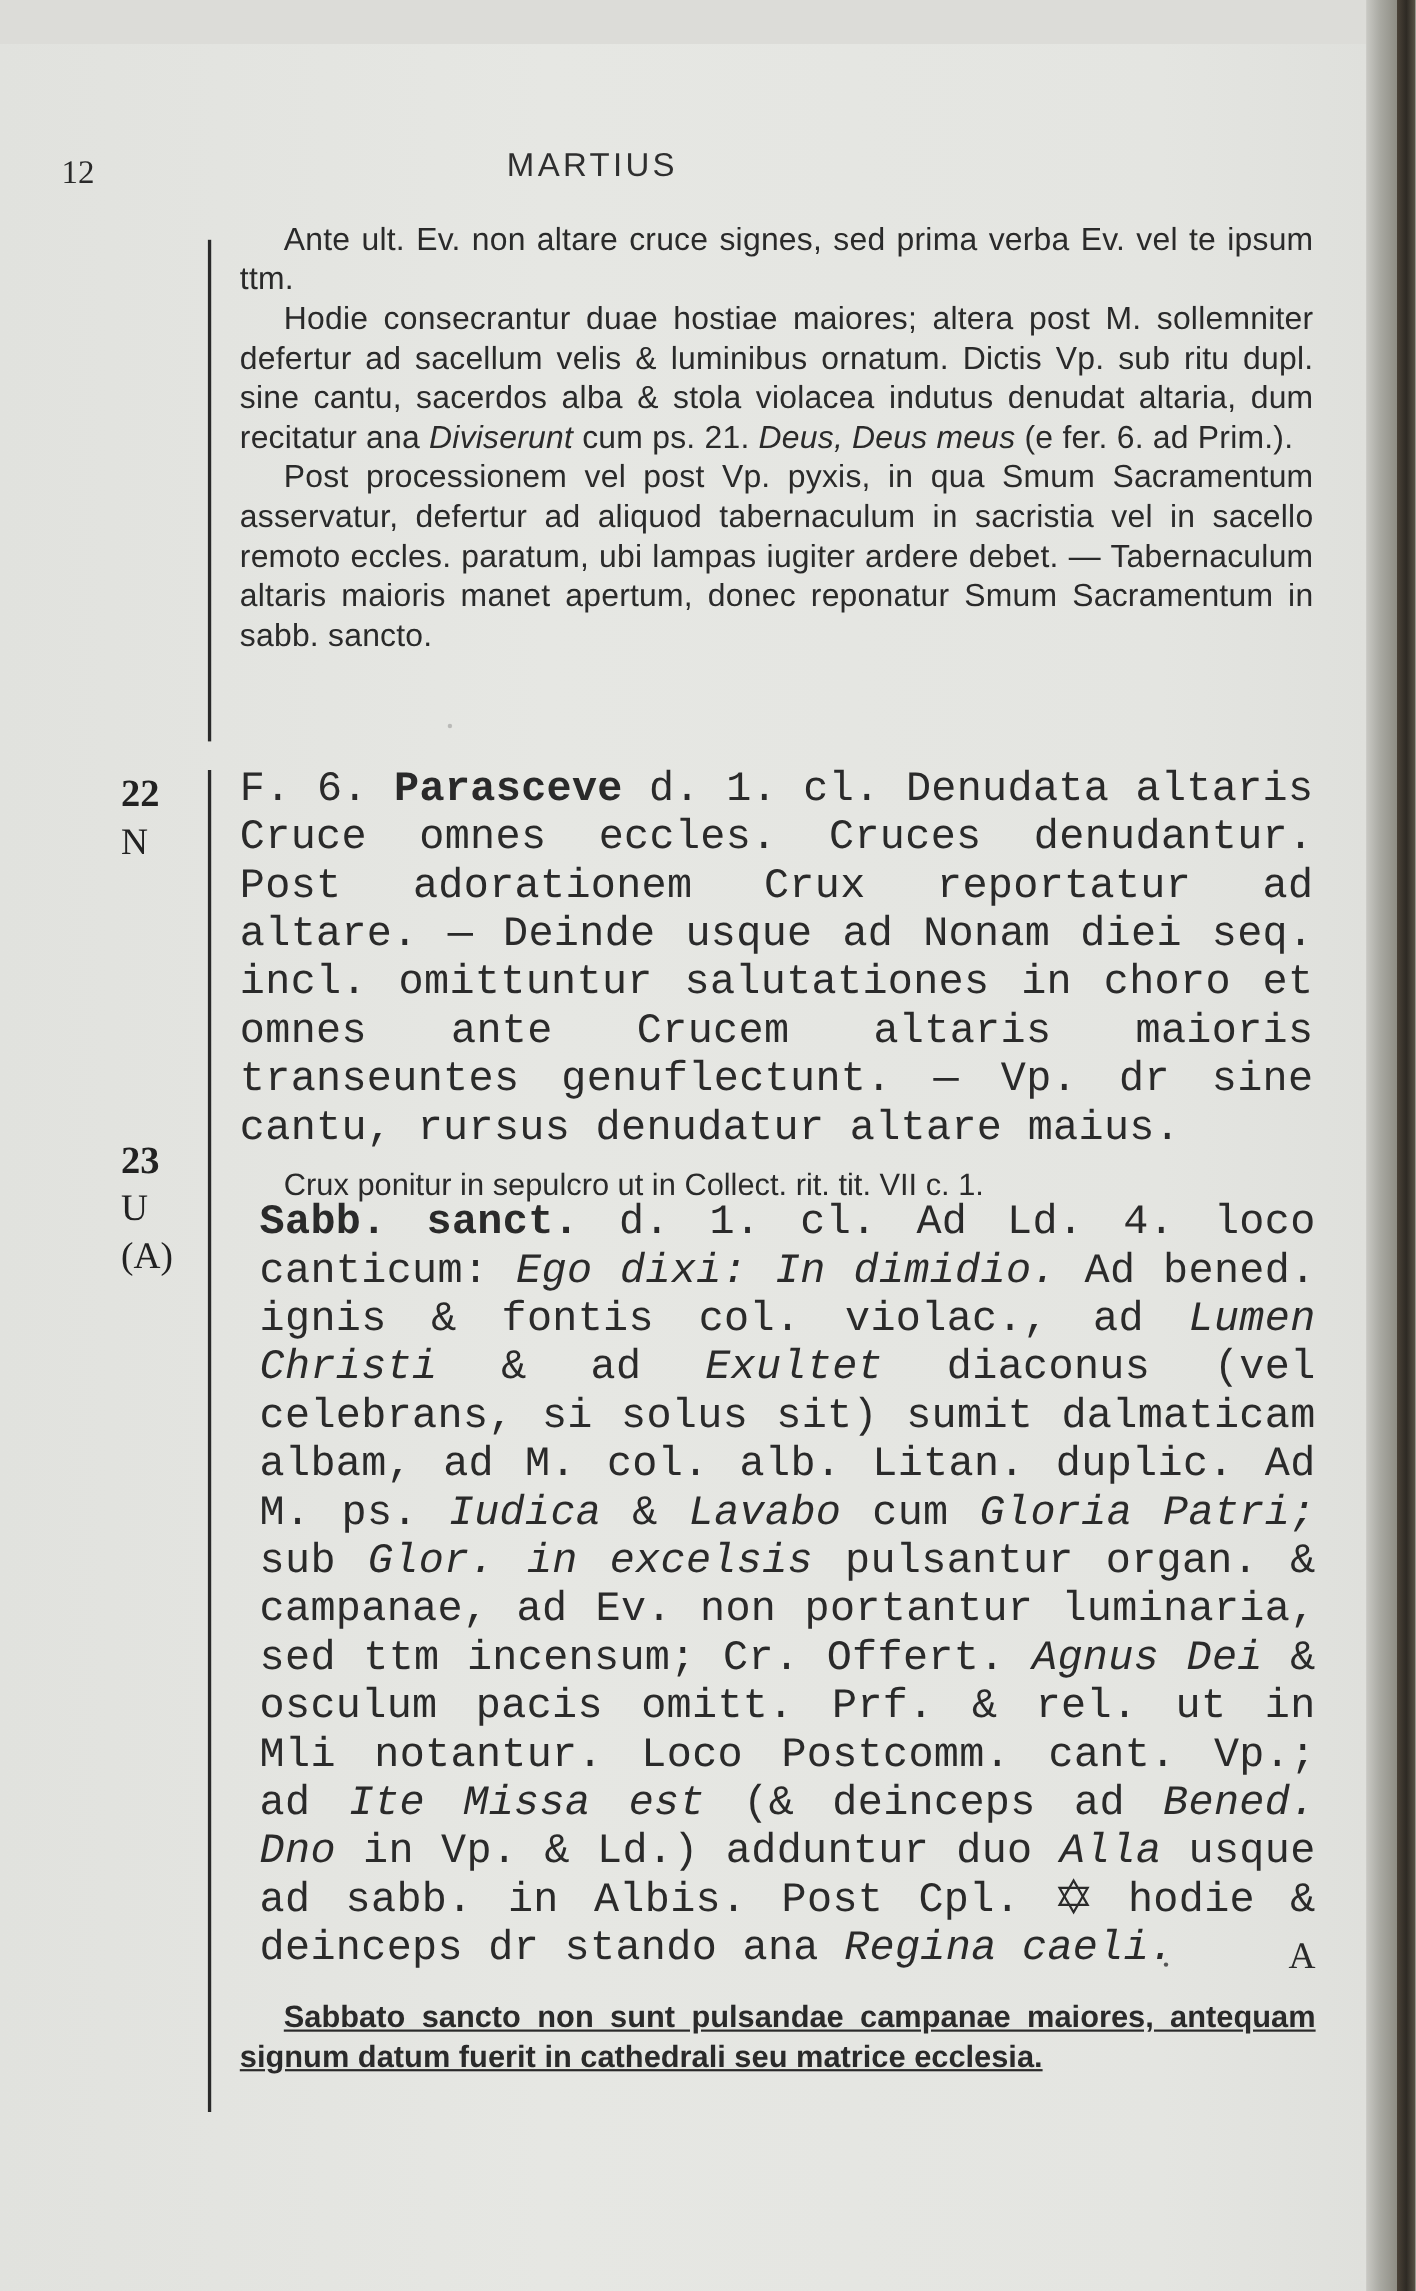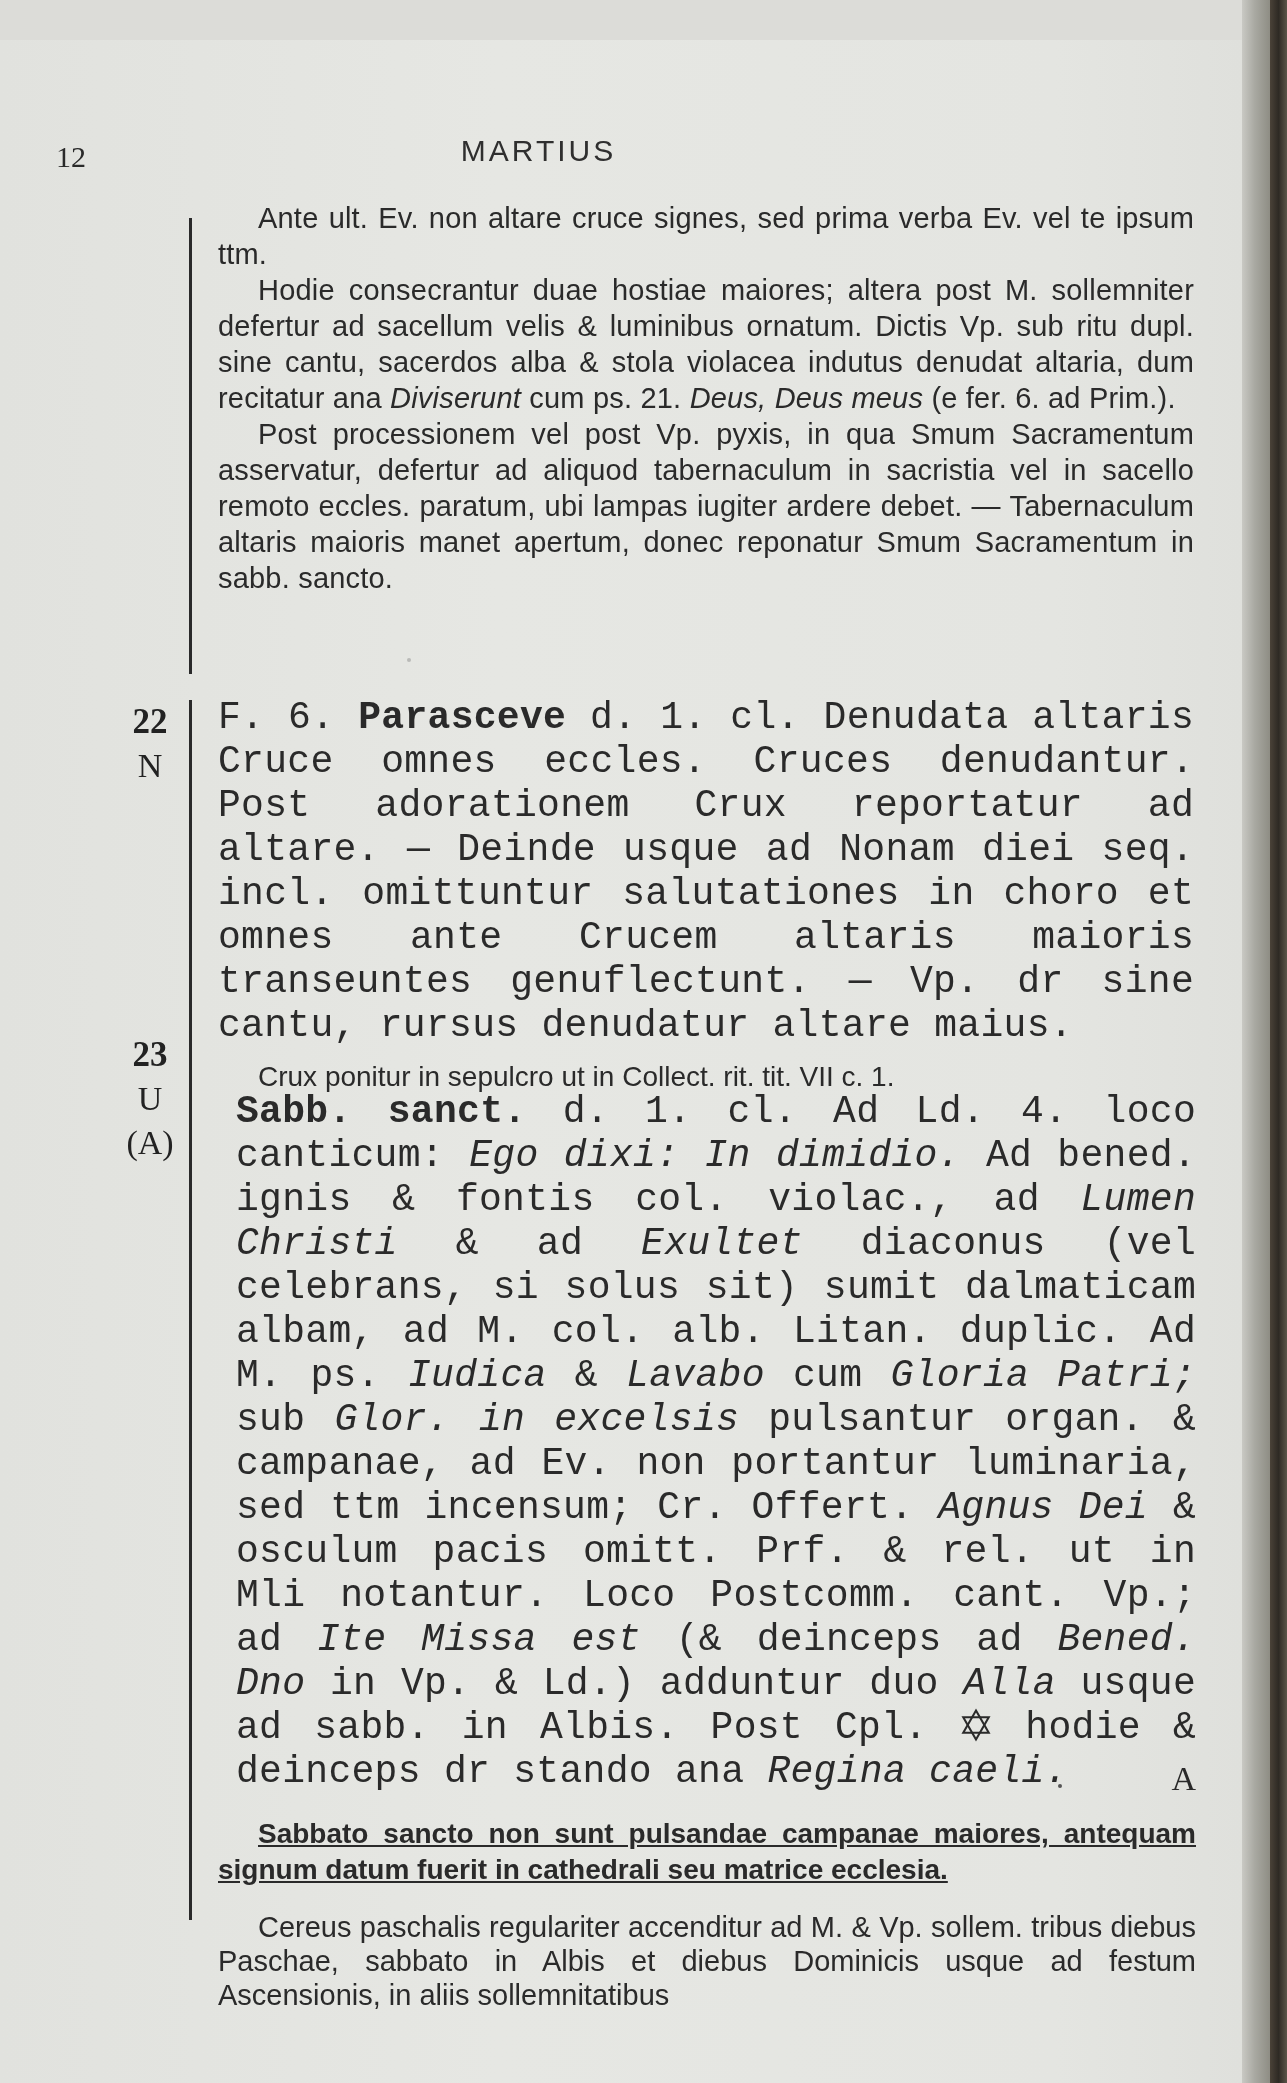--- a/index.html
+++ b/index.html
@@ -104,21 +104,20 @@
     text-align: justify;
     text-indent: 40px;
   }
   i { font-style: italic; }
   b { font-weight: bold; }
 
   .day-marker {
     position: absolute;
     left: 110px;
     width: 80px;
-    text-align: center;
     font-size: 34px;
     line-height: 44px;
     color: #222;
   }
   .day-marker .num {
     display: block;
     font-weight: bold;
     font-size: 35px;
   }
   .day-marker .letter {
@@ -171,21 +170,20 @@
   </div>
   <div class="block" style="top:1050px; left:236px; width:960px;">
     <p class="large" style="margin:0;"><b>Sabb. sanct.</b><span> d. 1. cl. Ad Ld. 4. loco canticum: </span><i>Ego dixi: In dimidio.</i><span> Ad bened. ignis &amp; fontis col. violac., ad </span><i>Lumen Christi</i><span> &amp; ad </span><i>Exultet</i><span> diaconus (vel celebrans, si solus sit) sumit dalmaticam albam, ad M. col. alb. Litan. duplic. Ad M. ps. </span><i>Iudica</i><span> &amp; </span><i>Lavabo</i><span> cum </span><i>Gloria Patri;</i><span> sub </span><i>Glor. in excelsis</i><span> pulsantur organ. &amp; campanae, ad Ev. non portantur luminaria, sed ttm incensum; Cr. Offert. </span><i>Agnus Dei</i><span> &amp; osculum pacis omitt. Prf. &amp; rel. ut in Mli notantur. Loco Postcomm. cant. Vp.; ad </span><i>Ite Missa est</i><span> (&amp; deinceps ad </span><i>Bened. Dno</i><span> in Vp. &amp; Ld.) adduntur duo </span><i>Alla</i><span> usque ad sabb. in Albis. Post Cpl. </span><span class="star"><svg viewBox="0 0 40 40" width="34" height="34">
             <polygon points="20,3 35,29 5,29" fill="none" stroke="#2a2a2a" stroke-width="2.4"></polygon>
             <polygon points="20,37 5,11 35,11" fill="none" stroke="#2a2a2a" stroke-width="2.4"></polygon>
           </svg></span><span> hodie &amp; deinceps dr stando ana </span><i>Regina caeli.</i></p>
     <div style="text-align:right; font-family:'Liberation Serif',serif; font-size:34px; line-height:30px; margin-top:-30px;">
       <span>A</span>
     </div>
     <p class="bold-note" style="margin:22px 0 0 -18px;">Sabbato sancto non sunt pulsandae campanae maiores, antequam signum datum fuerit in cathedrali seu matrice ecclesia.</p>
-    <p class="note" style="margin:22px 0 0 -18px;">Cereus paschalis regulariter accenditur ad M. &amp; Vp. sollem. tribus diebus Paschae, sabbato in Albis et diebus Dominicis usque ad festum Ascensionis, in aliis sollemnitatibus</p>
   </div>
 
   <div class="spot" style="left:407px; top:618px; opacity:.3"></div>
   <div class="spot" style="left:1058px; top:1744px;"></div>
 </div>
 
 <div class="page-edge"></div>
 <div class="binding"></div>
 
 </body></html>

